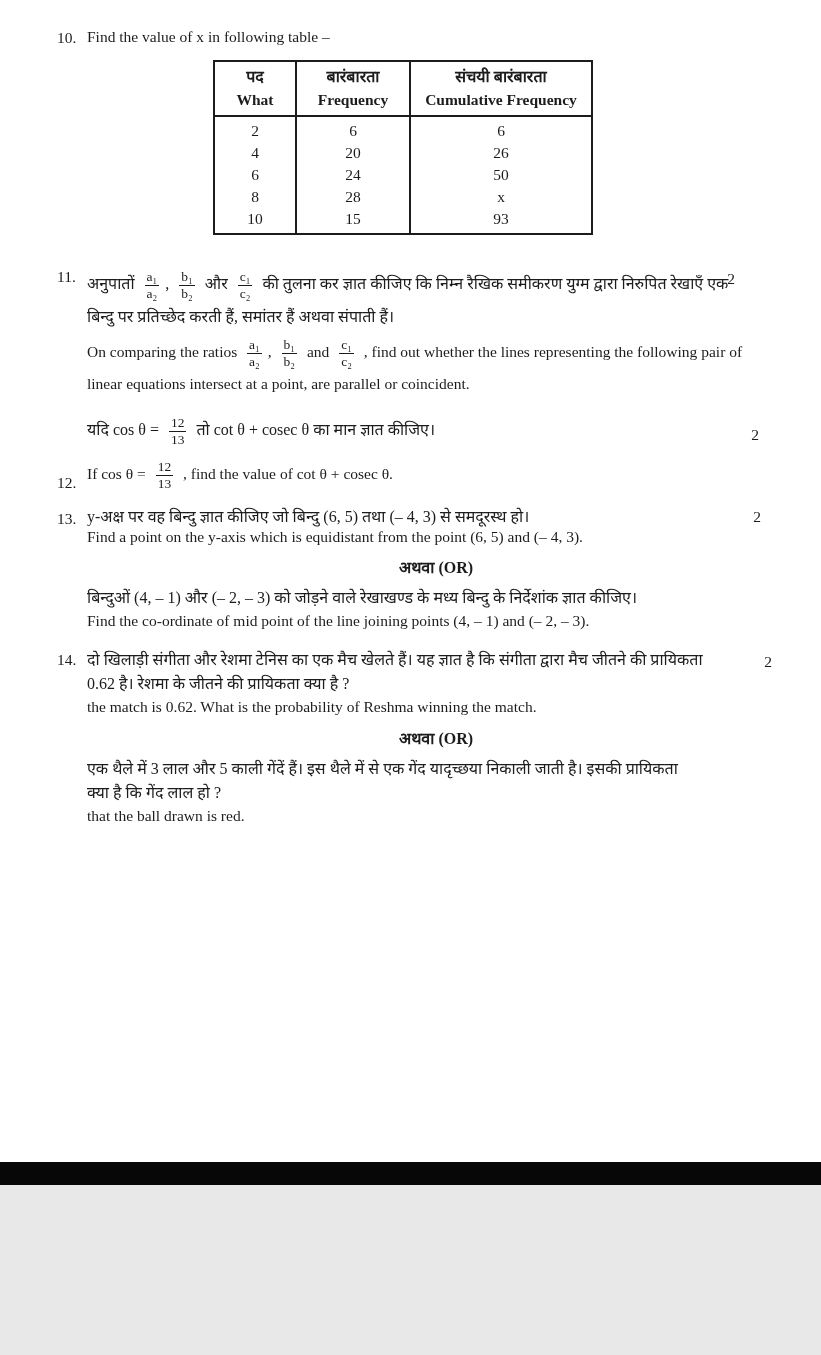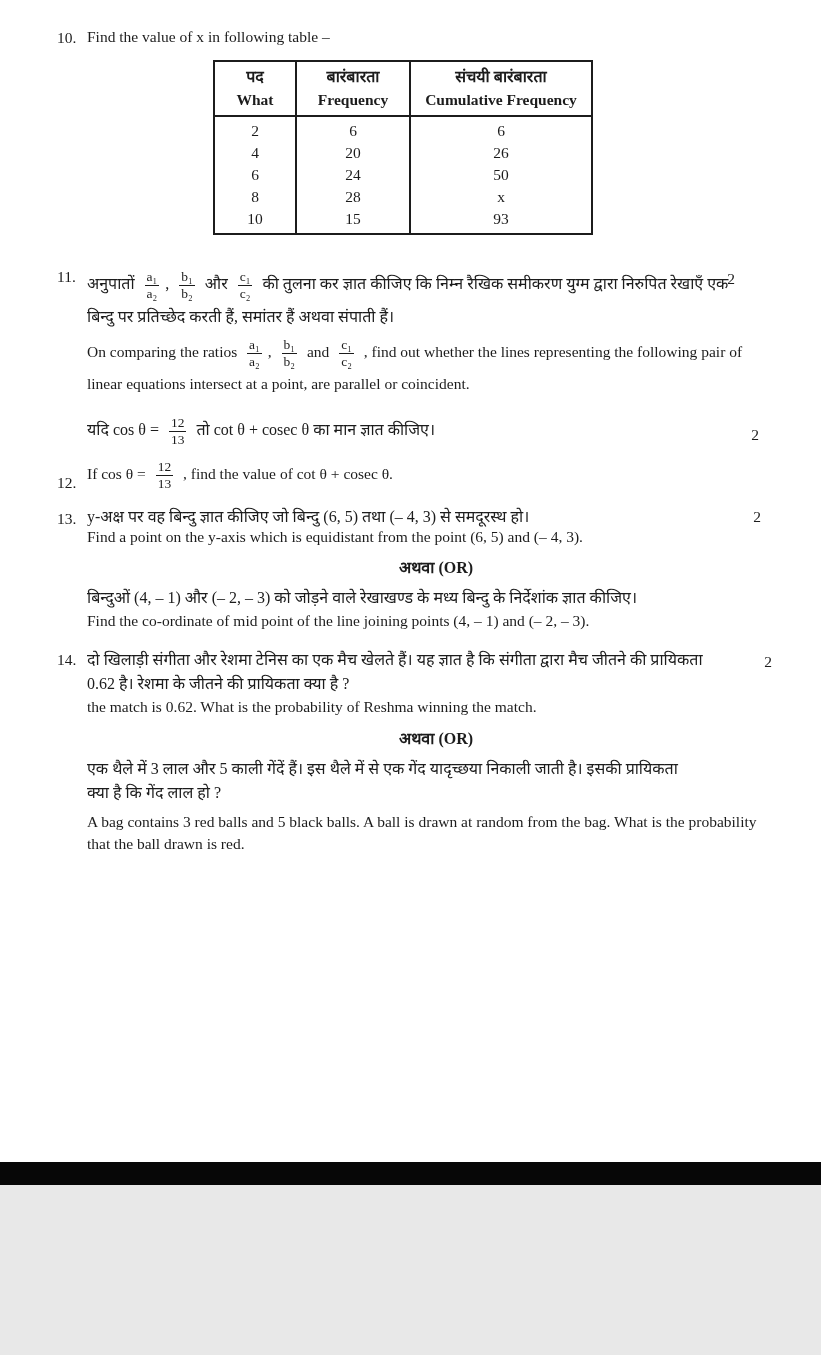--- a/index.html
+++ b/index.html
@@ -196,21 +196,20 @@
       <div class="qbody">
         <div class="hi-line">दो खिलाड़ी संगीता और रेशमा टेनिस का एक मैच खेलते हैं। यह ज्ञात है कि संगीता द्वारा मैच जीतने की प्रायिकता</div>
         <div class="hi-line">
           <span>0.62 है। रेशमा के जीतने की प्रायिकता क्या है ?</span>
           <span class="marks" style="right:13px; top:2px;">2</span>
         </div>
         <div class="en-line">the match is 0.62. What is the probability of Reshma winning the match.</div>
         <div class="or-head">अथवा (OR)</div>
         <div class="hi-line">एक थैले में 3 लाल और 5 काली गेंदें हैं। इस थैले में से एक गेंद यादृच्छया निकाली जाती है। इसकी प्रायिकता</div>
         <div class="hi-line">क्या है कि गेंद लाल हो ?</div>
-        <div class="en-line gap6">A bag contains 3 red balls and 5 black balls. A ball is drawn at random from the bag. What is the probability</div>
         <div class="en-line">that the ball drawn is red.</div>
       </div>
     </div>
 
   </div>
 
 
   <div class="faint-dots"></div>
   <div class="bottom-bar"></div>
 </div>

